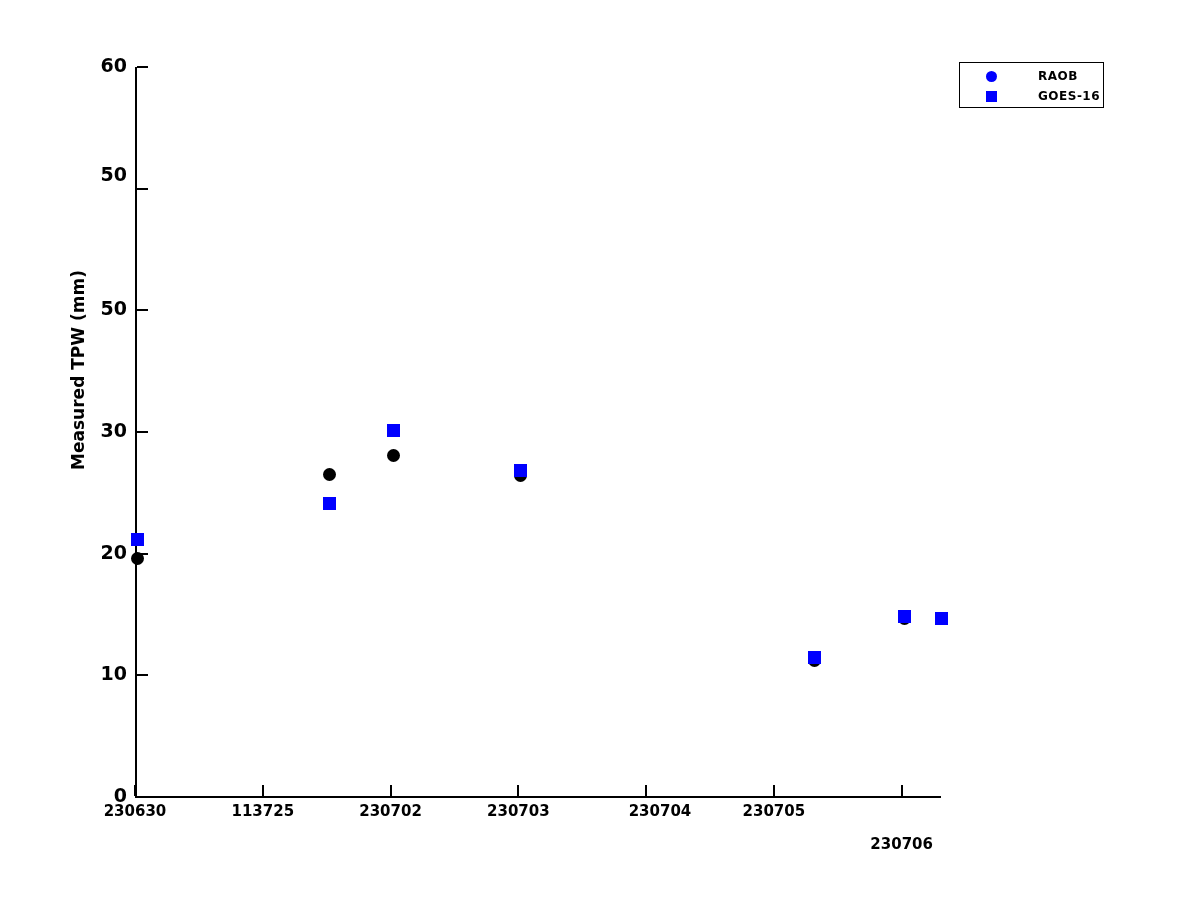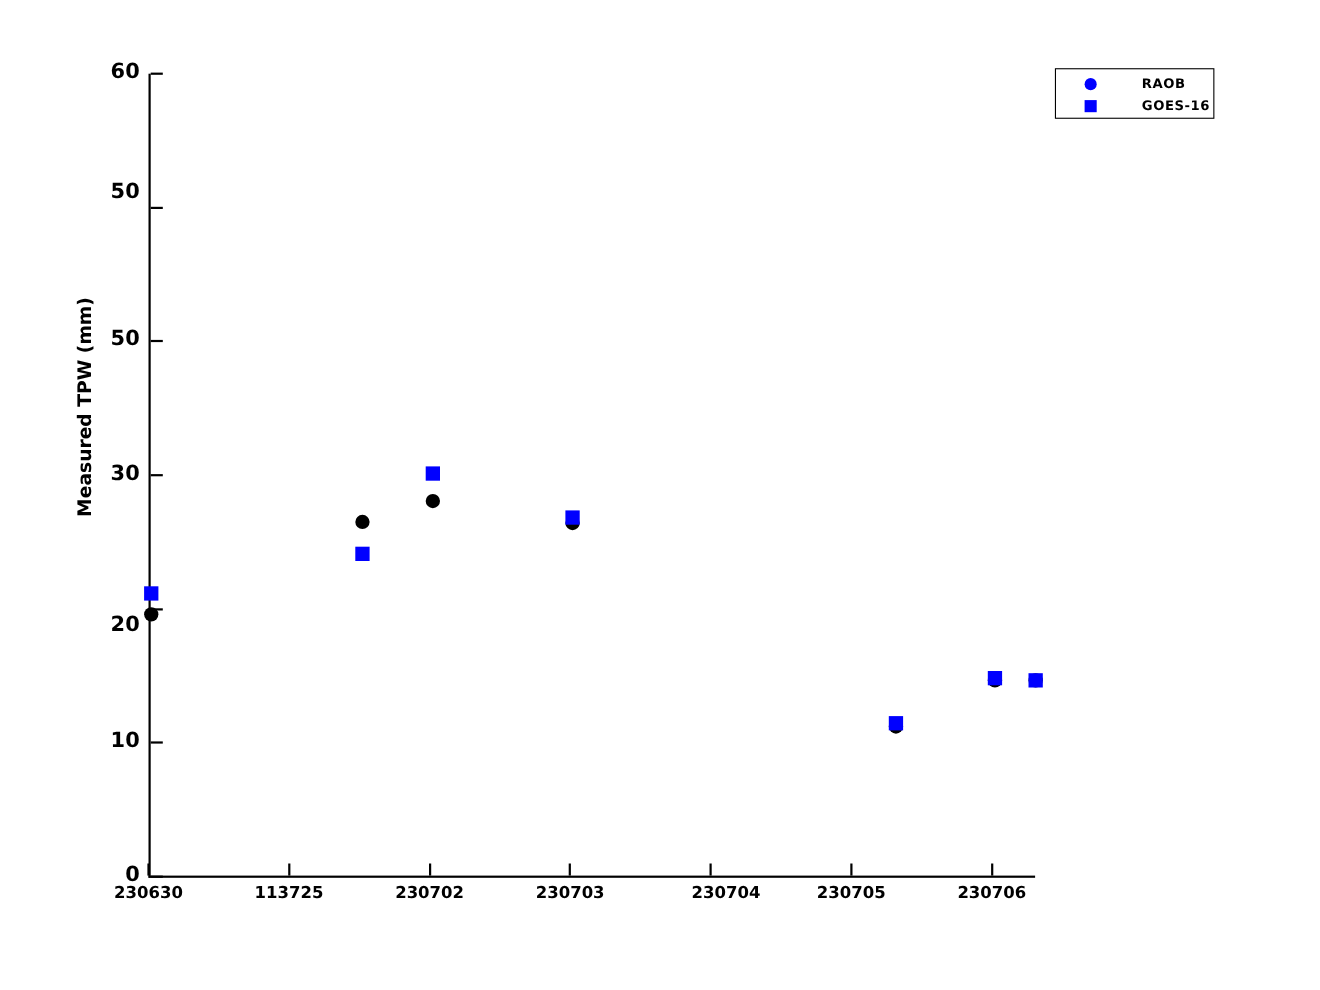--- a/index.html
+++ b/index.html
@@ -173,21 +173,21 @@
   <div id="axis-bottom"></div>
 
   <div id="plot-area"></div>
 
   <div id="yticks-group">
       <div class="ytick" style="top: 796px;"></div>
       <div class="ytick-label" style="top: 784px;">0</div>
       <div class="ytick" style="top: 674.333px;"></div>
       <div class="ytick-label" style="top: 662.333px;">10</div>
       <div class="ytick" style="top: 552.667px;"></div>
-      <div class="ytick-label" style="top: 557px;">20</div>
+      <div class="ytick-label" style="top: 541px;">20</div>
       <div class="ytick" style="top: 431px;"></div>
       <div class="ytick-label" style="top: 419px;">30</div>
       <div class="ytick" style="top: 309.333px;"></div>
       <div class="ytick-label" style="top: 297.333px;">50</div>
       <div class="ytick" style="top: 187.667px;"></div>
       <div class="ytick-label" style="top: 163px;">50</div>
       <div class="ytick" style="top: 66px;"></div>
       <div class="ytick-label" style="top: 54px;">60</div>
     </div>
   <div id="xticks-group">
@@ -197,21 +197,21 @@
       <div class="xtick-label" style="left: 182.778px;">113725</div>
       <div class="xtick" style="left: 389.556px;"></div>
       <div class="xtick-label" style="left: 310.556px;">230702</div>
       <div class="xtick" style="left: 517.333px;"></div>
       <div class="xtick-label" style="left: 438.333px;">230703</div>
       <div class="xtick" style="left: 645.111px;"></div>
       <div class="xtick-label" style="left: 580px;">230704</div>
       <div class="xtick" style="left: 772.889px;"></div>
       <div class="xtick-label" style="left: 693.889px;">230705</div>
       <div class="xtick" style="left: 900.667px;"></div>
-      <div class="xtick-label" style="left: 821.667px;">230706</div>
+      <div class="xtick-label" style="left: 821.667px; margin-top: 33px;">230706</div>
     </div>
   <div id="markers-group">
       <div class="marker marker-circle" style="background: rgb(0, 0, 0); left: 131.056px; top: 552.033px;"></div>
       <div class="marker marker-circle" style="background: rgb(0, 0, 0); left: 322.722px; top: 468.083px;"></div>
       <div class="marker marker-circle" style="background: rgb(0, 0, 0); left: 386.611px; top: 448.617px;"></div>
       <div class="marker marker-circle" style="background: rgb(0, 0, 0); left: 514.389px; top: 469.3px;"></div>
       <div class="marker marker-circle" style="background: rgb(0, 0, 0); left: 808.278px; top: 654.233px;"></div>
       <div class="marker marker-circle" style="background: rgb(0, 0, 0); left: 897.722px; top: 611.65px;"></div>
       <div class="marker marker-circle" style="background: rgb(0, 0, 0); left: 934.778px; top: 611.65px;"></div>
       <div class="marker marker-square" style="background: rgb(0, 0, 255); left: 131.056px; top: 532.567px;"></div>

